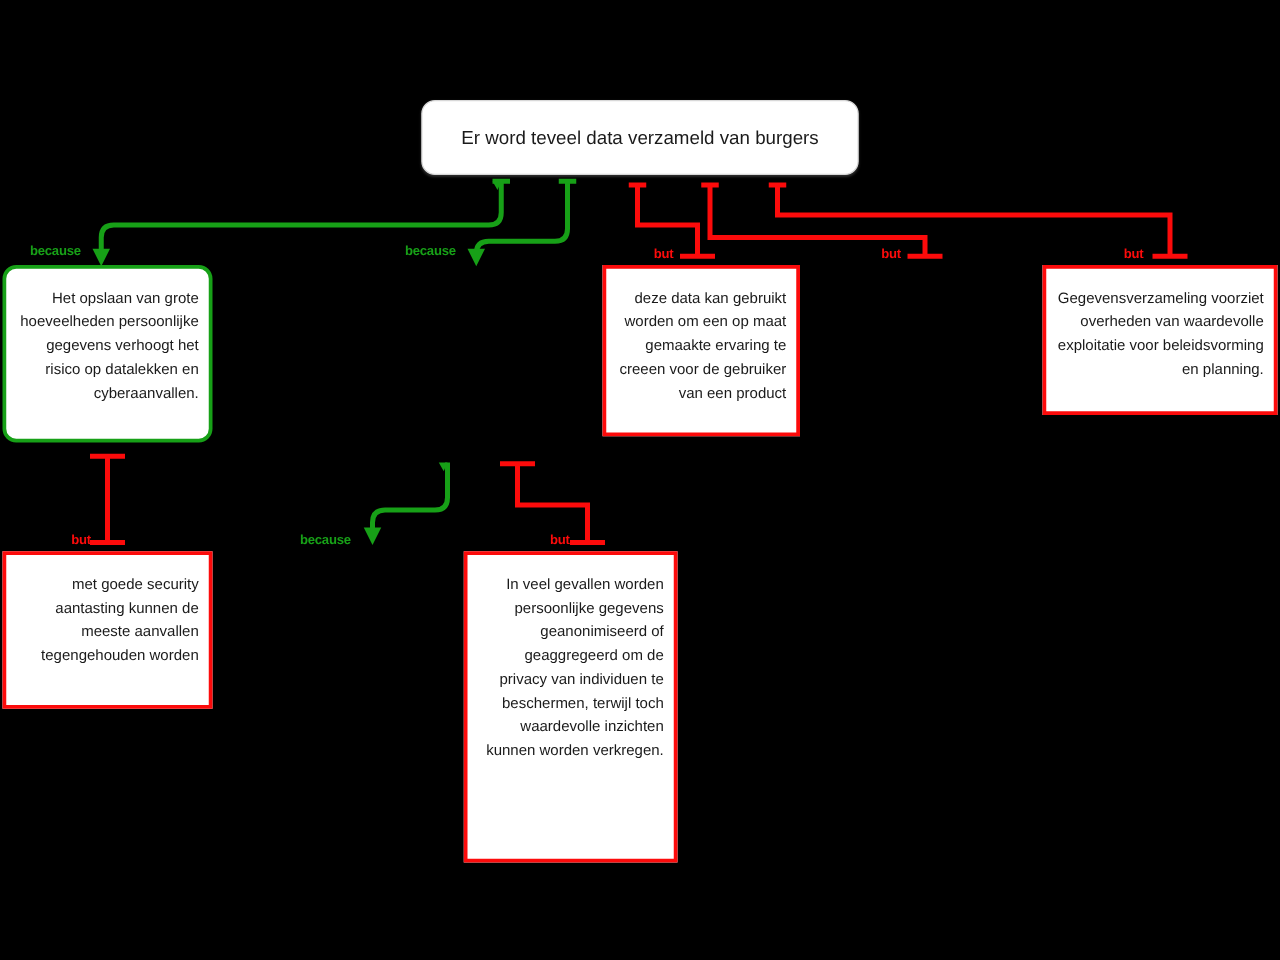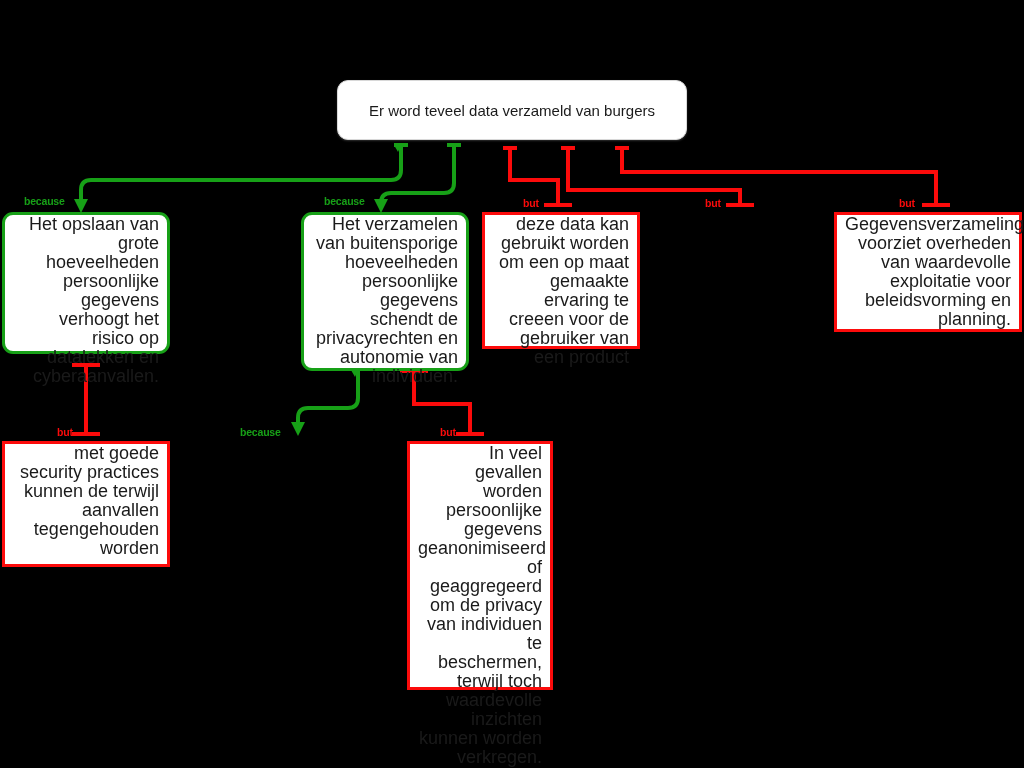--- a/index.html
+++ b/index.html
@@ -23,23 +23,23 @@
     top: 0;
     width: 1024px;
     height: 768px;
     pointer-events: none;
   }
   .node {
     position: absolute;
     box-sizing: border-box;
     background: #ffffff;
     color: #1a1a1a;
-    font-size: 18px;
+    font-size: 12px;
     line-height: 19px;
-    padding: 0 8px 7px 8px;
+    padding: 14px 8px 7px 8px;
     z-index: 3;
   }
   .node-claim {
     border: 1px solid #d8d8d8;
     border-radius: 11px;
     box-shadow: 0 1px 2px rgba(255,255,255,0.18);
     display: flex;
     align-items: center;
     justify-content: center;
     font-size: 15px;
@@ -121,31 +121,30 @@
       <path d="M 456,434 L 484,434" stroke="#fc0b0b" stroke-width="4" fill="none"></path>
     </g>
   </svg>
 
   <div class="node node-claim" style="left:337px; top:80px; width:350px; height:60px;">Er word teveel data verzameld van burgers</div>
 
   <div class="conn-label because" style="left:24px; top:196px;">because</div>
   <div class="node node-reason" style="left:2px; top:212px; width:168px; height:142px;">Het opslaan van grote hoeveelheden persoonlijke gegevens verhoogt het risico op datalekken en cyberaanvallen.</div>
 
   <div class="conn-label because" style="left:324px; top:196px;">because</div>
-  <div class="node node-reason" style="left:301px; top:212px; width:168px; height:159px;">Het verzamelen van buitensporige hoeveelheden persoonlijke gegevens schendt de privacyrechten en autonomie van individuen.</div>
 
   <div class="conn-label but" style="left:523px; top:198px;">but</div>
   <div class="node node-objection" style="left:482px; top:212px; width:158px; height:137px;">deze data kan gebruikt worden om een op maat gemaakte ervaring te creeen voor de gebruiker van een product</div>
 
   <div class="conn-label but" style="left:705px; top:198px;">but</div>
 
   <div class="conn-label but" style="left:899px; top:198px;">but</div>
   <div class="node node-objection" style="left:834px; top:212px; width:188px; height:120px;">Gegevensverzameling voorziet overheden van waardevolle exploitatie voor beleidsvorming en planning.</div>
 
   <div class="conn-label but" style="left:57px; top:427px;">but</div>
-  <div class="node node-objection" style="left:2px; top:441px; width:168px; height:126px;">met goede security practices kunnen de terwijl aanvallen tegengehouden worden</div>
+  <div class="node node-objection" style="left:2px; top:441px; width:168px; height:126px;">met goede security aantasting kunnen de meeste aanvallen tegengehouden worden</div>
 
   <div class="conn-label because" style="left:240px; top:427px;">because</div>
 
   <div class="conn-label but" style="left:440px; top:427px;">but</div>
-  <div class="node node-objection" style="left:407px; top:441px; width:146px; height:249px;">In veel gevallen worden persoonlijke gegevens geanonimiseerd of geaggregeerd om de privacy van individuen te beschermen, terwijl toch waardevolle inzichten kunnen worden verkregen.</div>
+  <div class="node node-objection" style="left:371px; top:441px; width:171px; height:249px;">In veel gevallen worden persoonlijke gegevens geanonimiseerd of geaggregeerd om de privacy van individuen te beschermen, terwijl toch waardevolle inzichten kunnen worden verkregen.</div>
 
 </div>
 
 </body></html>

